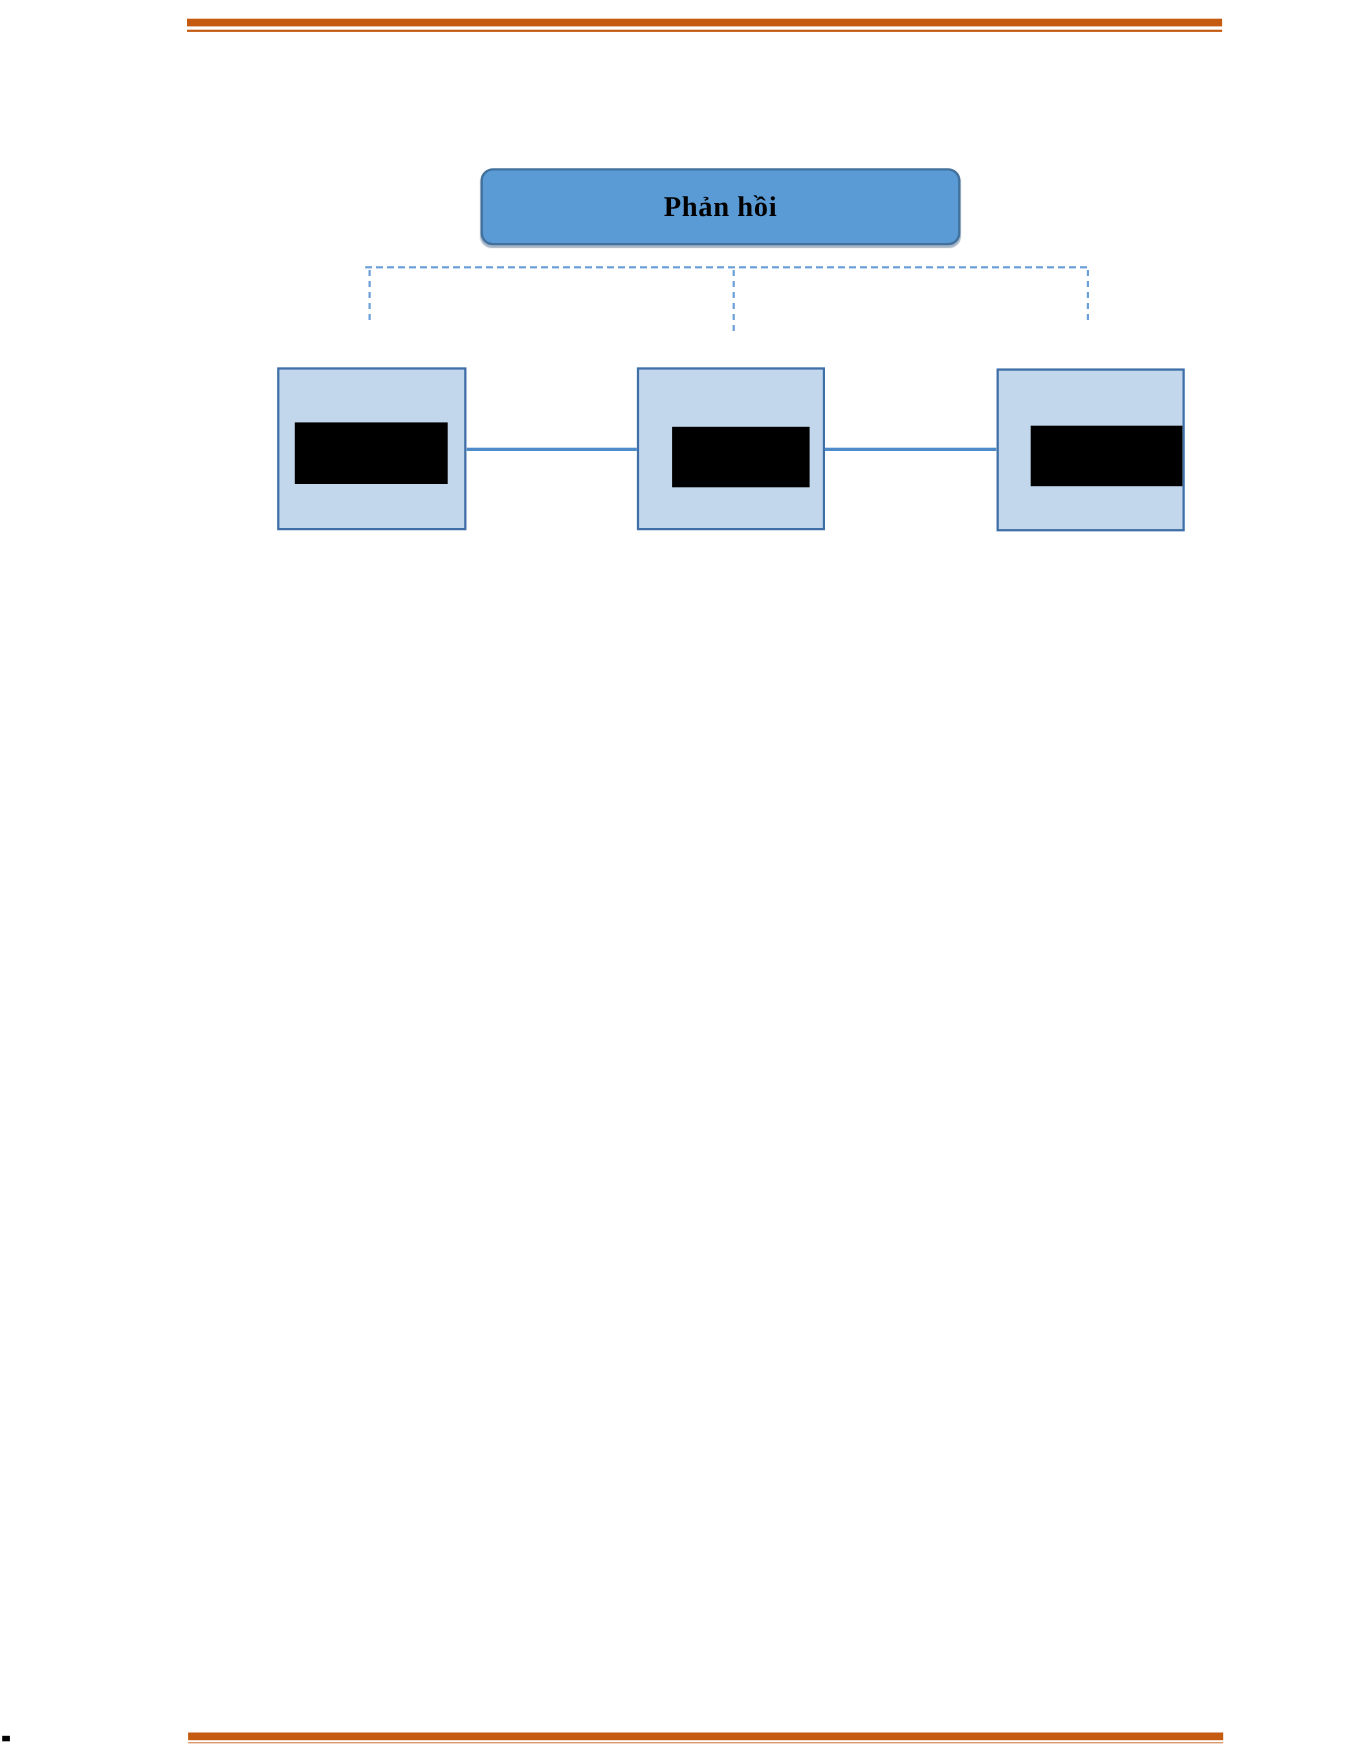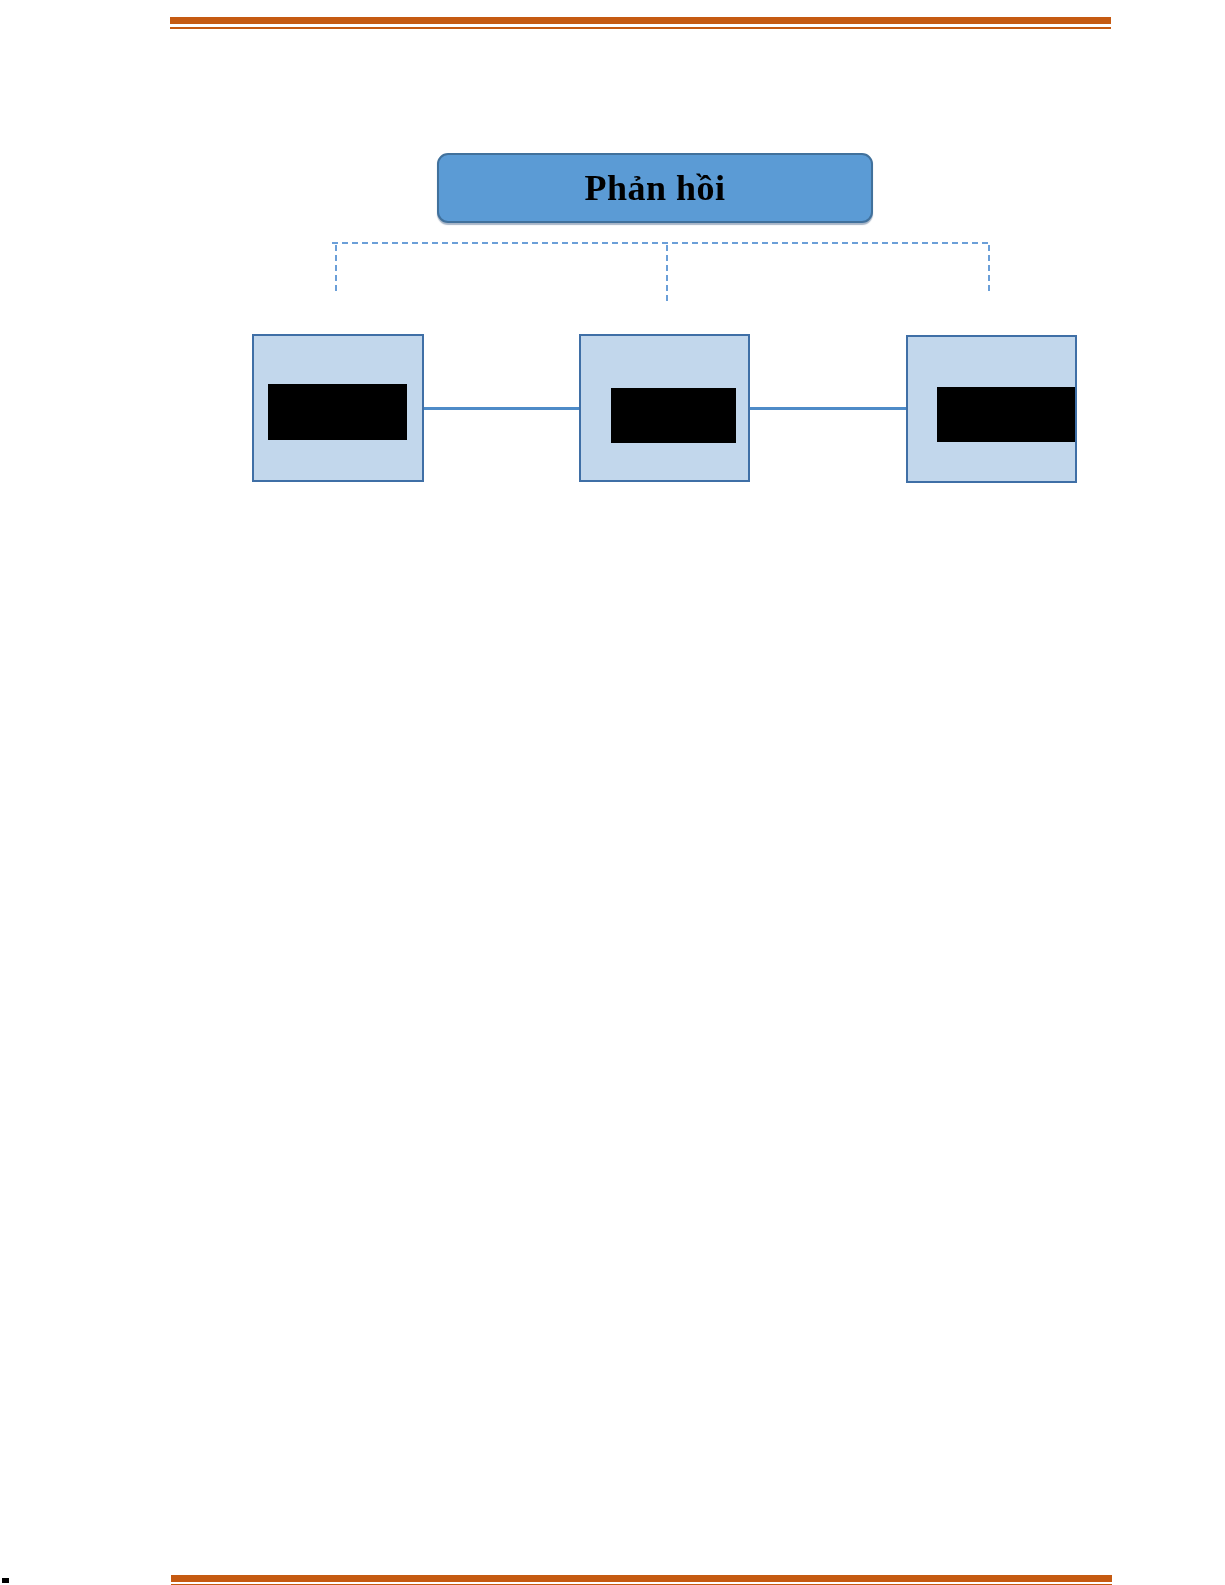--- a/index.html
+++ b/index.html
@@ -28,21 +28,21 @@
     border-radius: 11px;
     background-color: #5B9BD5;
     box-shadow: 0 2px 1px rgba(60,90,130,0.45);
     display: flex;
     align-items: center;
     justify-content: center;
     box-sizing: border-box;
   }
   .header-label {
     font-weight: bold;
-    font-size: 36px;
+    font-size: 26px;
     letter-spacing: 0.5px;
     color: #000000;
   }
 
   
   .dash-h {
     position: absolute;
     height: 2px;
     background: repeating-linear-gradient(90deg, var(--c) 0 6px, transparent 6px 10px);
   }

